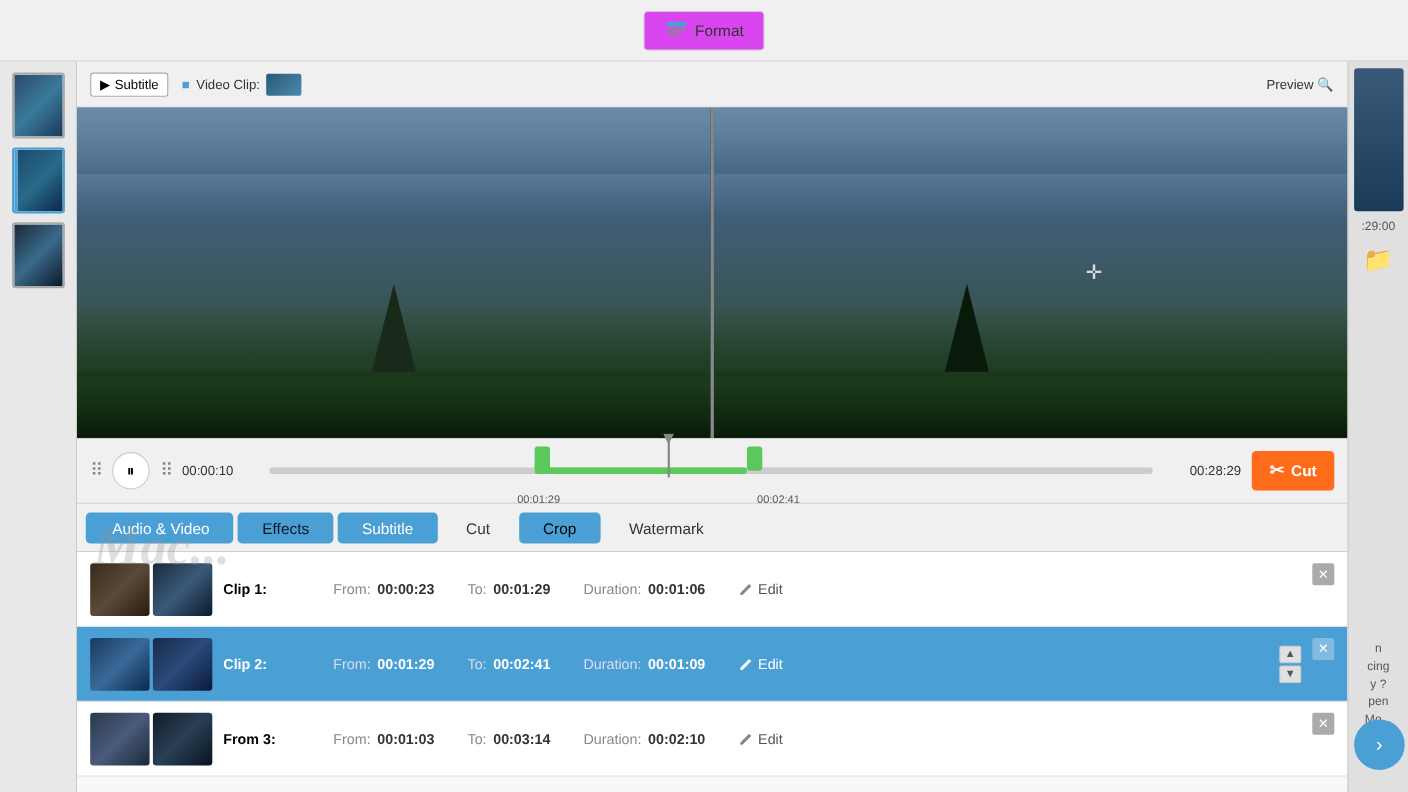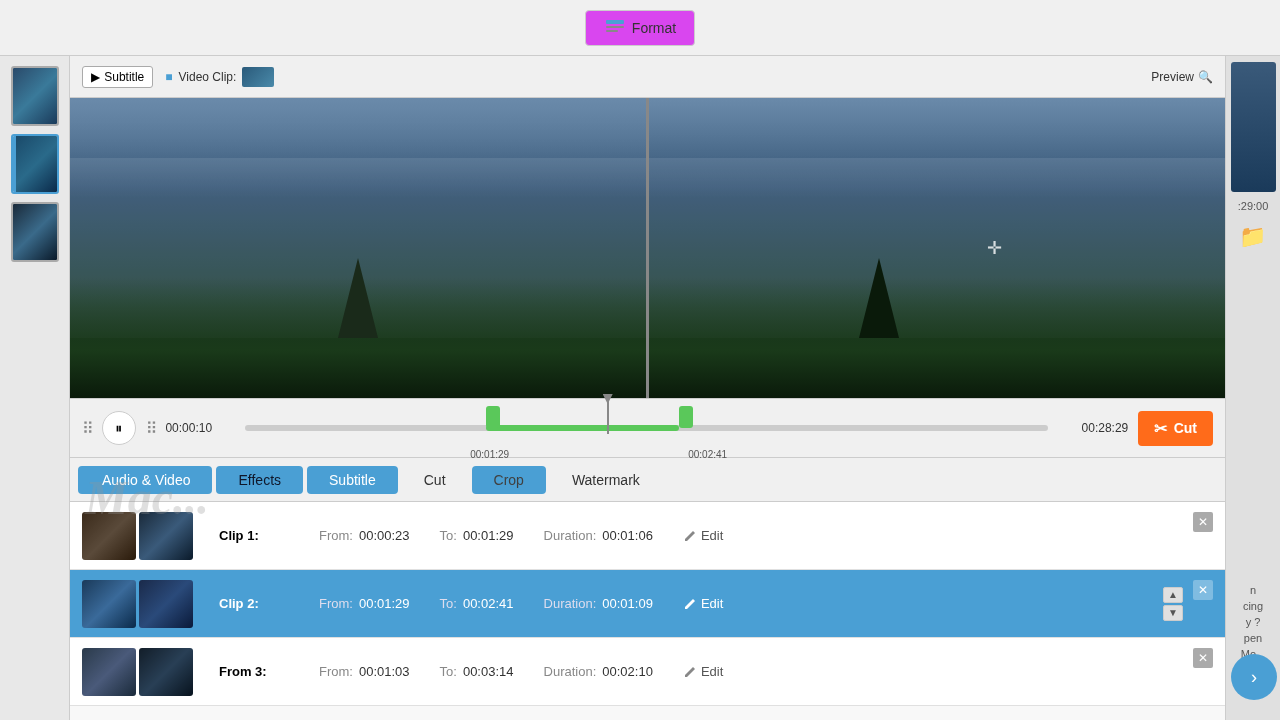--- a/index.html
+++ b/index.html
@@ -398,38 +398,38 @@
     }
     .clip-thumb-2 {
       background: linear-gradient(135deg, #1a2a3a 0%, #3a5a7a 50%, #0a1a2a 100%);
     }
     .clip-info {
       flex: 1;
       display: flex;
       align-items: center;
       gap: 30px;
       font-size: 13px;
-      margin-left: 16px;
     }
     .clip-name {
       font-weight: bold;
       min-width: 70px;
     }
     .clip-field {
       display: flex;
       gap: 6px;
     }
     .clip-label {
       color: #888;
     }
     .clip-row.selected .clip-label {
       color: #dde;
     }
     .clip-value {
       color: #333;
+      font-weight: bold;
     }
     .clip-row.selected .clip-value {
       color: white;
     }
     .edit-btn {
       display: flex;
       align-items: center;
       gap: 4px;
       background: transparent;
       border: none;
@@ -731,15 +731,15 @@
   </div>
 </div>
 
 <div class="watermark">Mac...</div>
 
 <style>
   .tab-bar .tab:nth-child(1) { background: #4a9fd4; color: white; padding-left: 24px; }
   .tab-bar .tab:nth-child(2) { background: #4a9fd4; color: #0f172a; }
   .tab-bar .tab:nth-child(3) { background: #4a9fd4; color: white; }
   .tab-bar .tab:nth-child(4) { background: transparent; color: #333; }
-  .tab-bar .tab:nth-child(5) { background: #4a9fd4; color: #404040; }
+  .tab-bar .tab:nth-child(5) { background: #4a9fd4; color: #000000; }
   .tab-bar .tab:nth-child(6) { background: transparent; color: #333; }
 </style>
 
 </body></html>

